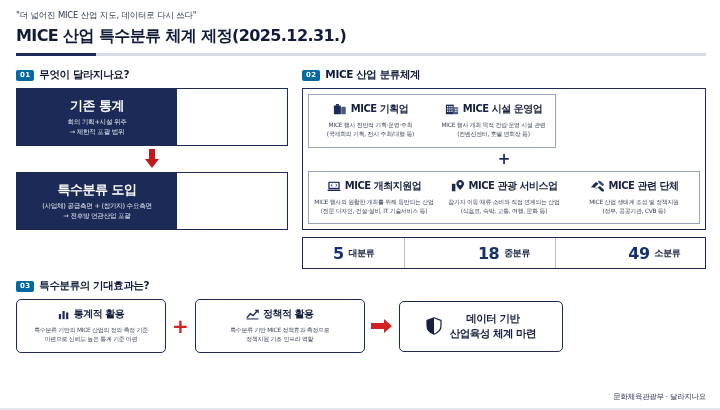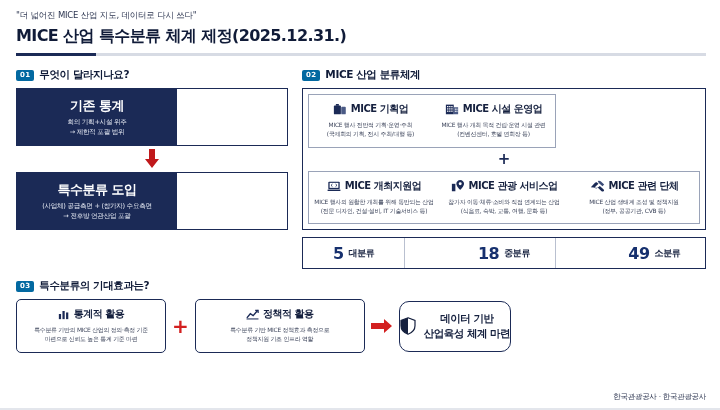--- a/index.html
+++ b/index.html
@@ -240,22 +240,22 @@
   }
   .op-plus {
     font-size: 20px;
     font-weight: bold;
     color: #d32020;
     line-height: 1;
   }
   .op-arrow { display: flex; align-items: center; }
   .final-box {
     border: 1.2px solid #1b2a56;
-    border-radius: 10px;
-    padding: 9px 0;
+    border-radius: 5px;
+    padding: 9px 26px;
     display: flex;
     align-items: center;
     gap: 8px;
     background: #ffffff;
   }
   .final-text {
     font-size: 10.5px;
     font-weight: bold;
     line-height: 1.45;
     letter-spacing: -0.5px;
@@ -497,14 +497,14 @@
           <path d="M8 0.8 L15 3.4 v5.4 c0 4.2 -3 7 -7 8.4 Z" fill="#ffffff"></path>
           <path d="M8 0.8 L15 3.4 v5.4 c0 4.2 -3 7 -7 8.4 c-4 -1.4 -7 -4.2 -7 -8.4 V3.4 Z" fill="none" stroke="#16213f" stroke-width="1.2"></path>
         </svg>
       </span>
       <span class="final-text">데이터 기반
 산업육성 체계 마련</span>
     </div>
   </div>
 </div>
 
-<div class="footer">한국관광공사 · 한국관광공사</div>
+<div class="footer">문화체육관광부 · 달라지나요</div>
 <div class="footer-rule"></div>
 
 </body></html>

